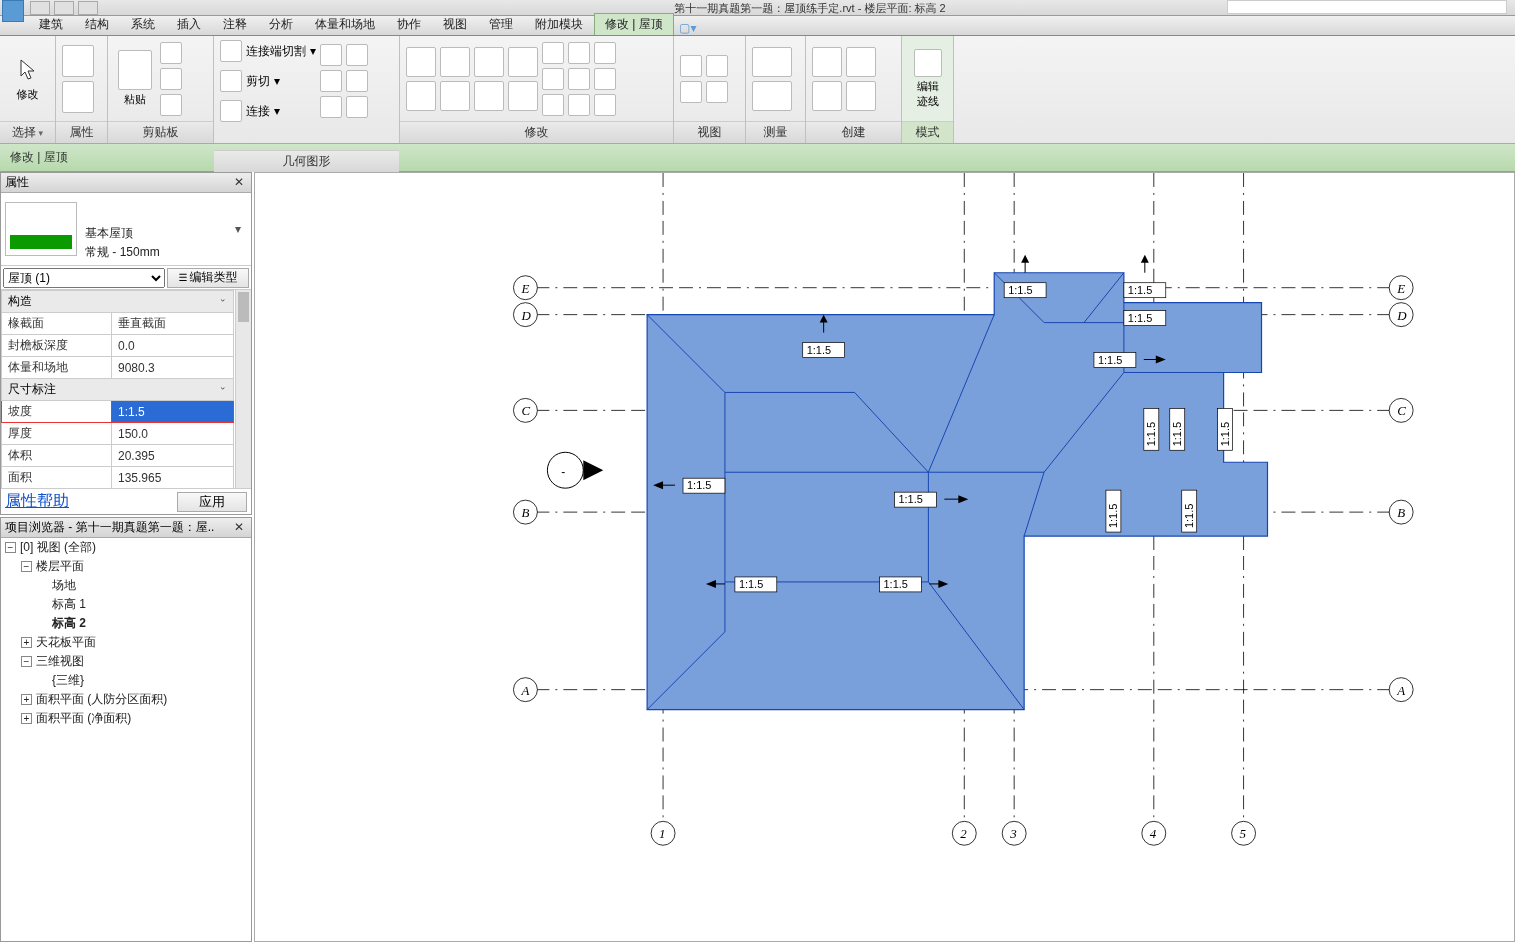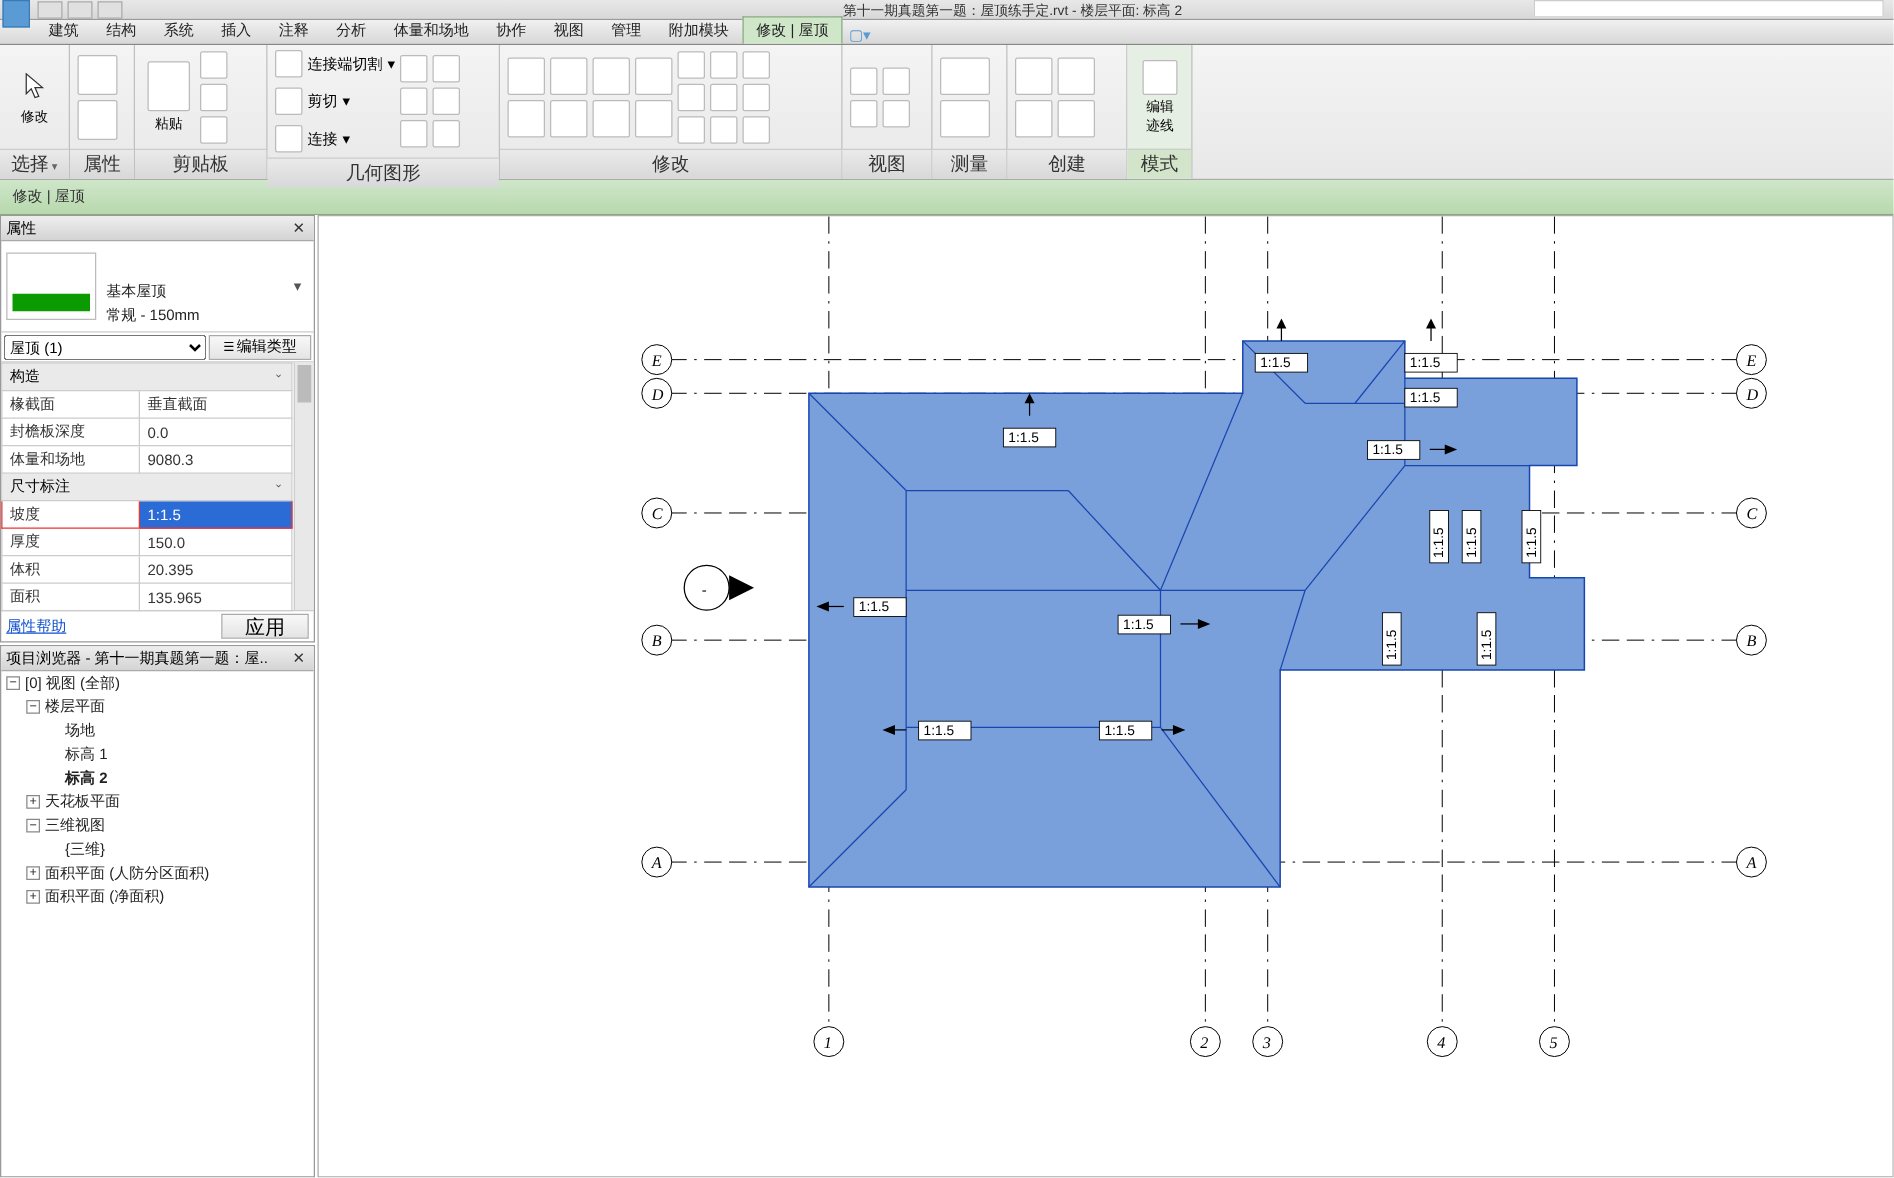--- a/index.html
+++ b/index.html
@@ -16,21 +16,21 @@
 
 .tabs { height: 20px; background: linear-gradient(#f0f0f0,#d8d8d8); display: flex; align-items: flex-end; padding-left: 28px; border-bottom: 1px solid #888; }
 .tab { padding: 2px 10px; color: #222; border: 1px solid transparent; border-bottom: none; cursor: pointer; }
 .tab.active { background: #cfe6c9; border-color: #8aab82; }
 .tab-dd { width: 28px; text-align: center; color: #5b9bd5; }
 
 
 .ribbon { height: 108px; background: linear-gradient(#f4f4f4,#e8e8e8); border-bottom: 1px solid #aaa; display: flex; }
 .panel { border-right: 1px solid #c0c0c0; display: flex; flex-direction: column; }
 .panel-body { flex: 1; display: flex; align-items: center; gap: 4px; padding: 4px 6px; }
-.panel-title { text-align: center; font-size: 15px; color: #333; padding: 2px 0; background: linear-gradient(#eaeaea,#d8d8d8); border-top: 1px solid #ccc; }
+.panel-title { text-align: center; font-size: 12px; color: #333; padding: 2px 0; background: linear-gradient(#eaeaea,#d8d8d8); border-top: 1px solid #ccc; }
 .bigbtn { display: flex; flex-direction: column; align-items: center; justify-content: center; gap: 2px; padding: 4px 4px; min-width: 40px; }
 .bigbtn .ico { width: 28px; height: 28px; background: #fff; border: 1px solid #bbb; border-radius: 2px; }
 .bigbtn .lbl { font-size: 11px; }
 .smbtn { width: 22px; height: 22px; background: #fff; border: 1px solid #bbb; border-radius: 2px; }
 .col { display: flex; flex-direction: column; gap: 4px; align-items: center; justify-content: center; }
 .row { display: flex; gap: 4px; align-items: center; }
 .rowlbl { display: flex; gap: 4px; align-items: center; font-size: 11px; }
 .sel-panel .bigbtn.sel { width: 44px; }
 .sel-panel .arrow-ico { width: 26px; height: 30px; display: flex; align-items: center; justify-content: center; }
 .sel-panel .arrow-ico svg { width: 18px; height: 22px; }
@@ -59,22 +59,22 @@
 .gridwrap .scroll .thumb { position: absolute; left: 2px; right: 2px; top: 2px; height: 30px; background: #bbb; }
 .grid { width: calc(100% - 17px); border-collapse: collapse; }
 .grid td { border: 1px solid #ccc; padding: 2px 6px; font-size: 12px; height: 20px; }
 .grid .group td { background: #eaeaea; font-weight: normal; position: relative; }
 .grid .group td::after { content: "⌃"; position: absolute; right: 6px; color: #555; font-size: 9px; transform: rotate(180deg);}
 .grid td.k { width: 110px; color: #333; }
 .grid td.v { color: #333; }
 .grid tr.sel td { border: 1px solid #e33; }
 .grid tr.sel td.v { background: #2a6bd6; color: #fff; }
 .help-row { display: flex; justify-content: space-between; align-items: center; padding: 2px 4px; border-top: 1px solid #ccc; }
-.help-row a { color: #1151cc; font-size: 12px; }
-.apply-btn { width: 70px; height: 20px; background: linear-gradient(#f8f8f8,#e4e4e4); border: 1px solid #aaa; font-size: 16px; cursor: pointer; }
+.help-row a { color: #1151cc; font-size: 16px; }
+.apply-btn { width: 70px; height: 20px; background: linear-gradient(#f8f8f8,#e4e4e4); border: 1px solid #aaa; font-size: 13px; cursor: pointer; }
 
 .browser-panel { border: 1px solid #999; flex: 1; display: flex; flex-direction: column; overflow: hidden;}
 .tree { padding: 0; font-size: 12px; color: #222; overflow: auto; }
 .tree ul { list-style: none; padding-left: 16px; }
 .tree li { line-height: 19px; white-space: nowrap; }
 .tree .tgl { display: inline-block; width: 11px; height: 11px; border: 1px solid #888; line-height: 9px; text-align: center; font-size: 10px; margin-right: 4px; background: #fff; cursor: pointer; vertical-align: middle;}
 .tree .notgl { display:inline-block; width: 15px;}
 .tree .bold { font-weight: bold; }
 
 
@@ -155,21 +155,21 @@
         </div>
       <div class="col">
           <div class="smbtn"></div>
           <div class="smbtn"></div>
           <div class="smbtn"></div>
         </div>
     </div>
     <div class="panel-title">剪贴板</div>
   </div>
 
-  <div class="panel" style="width:186px;">
+  <div class="panel" style="width:186px;gap:24px;">
     <div class="panel-body">
       <div class="col" style="align-items:flex-start;gap:8px;">
         <div class="rowlbl">
             <div class="smbtn"></div>
             <span>连接端切割</span>
             <span>▾</span>
           </div>
         <div class="rowlbl">
             <div class="smbtn"></div>
             <span>剪切</span>

